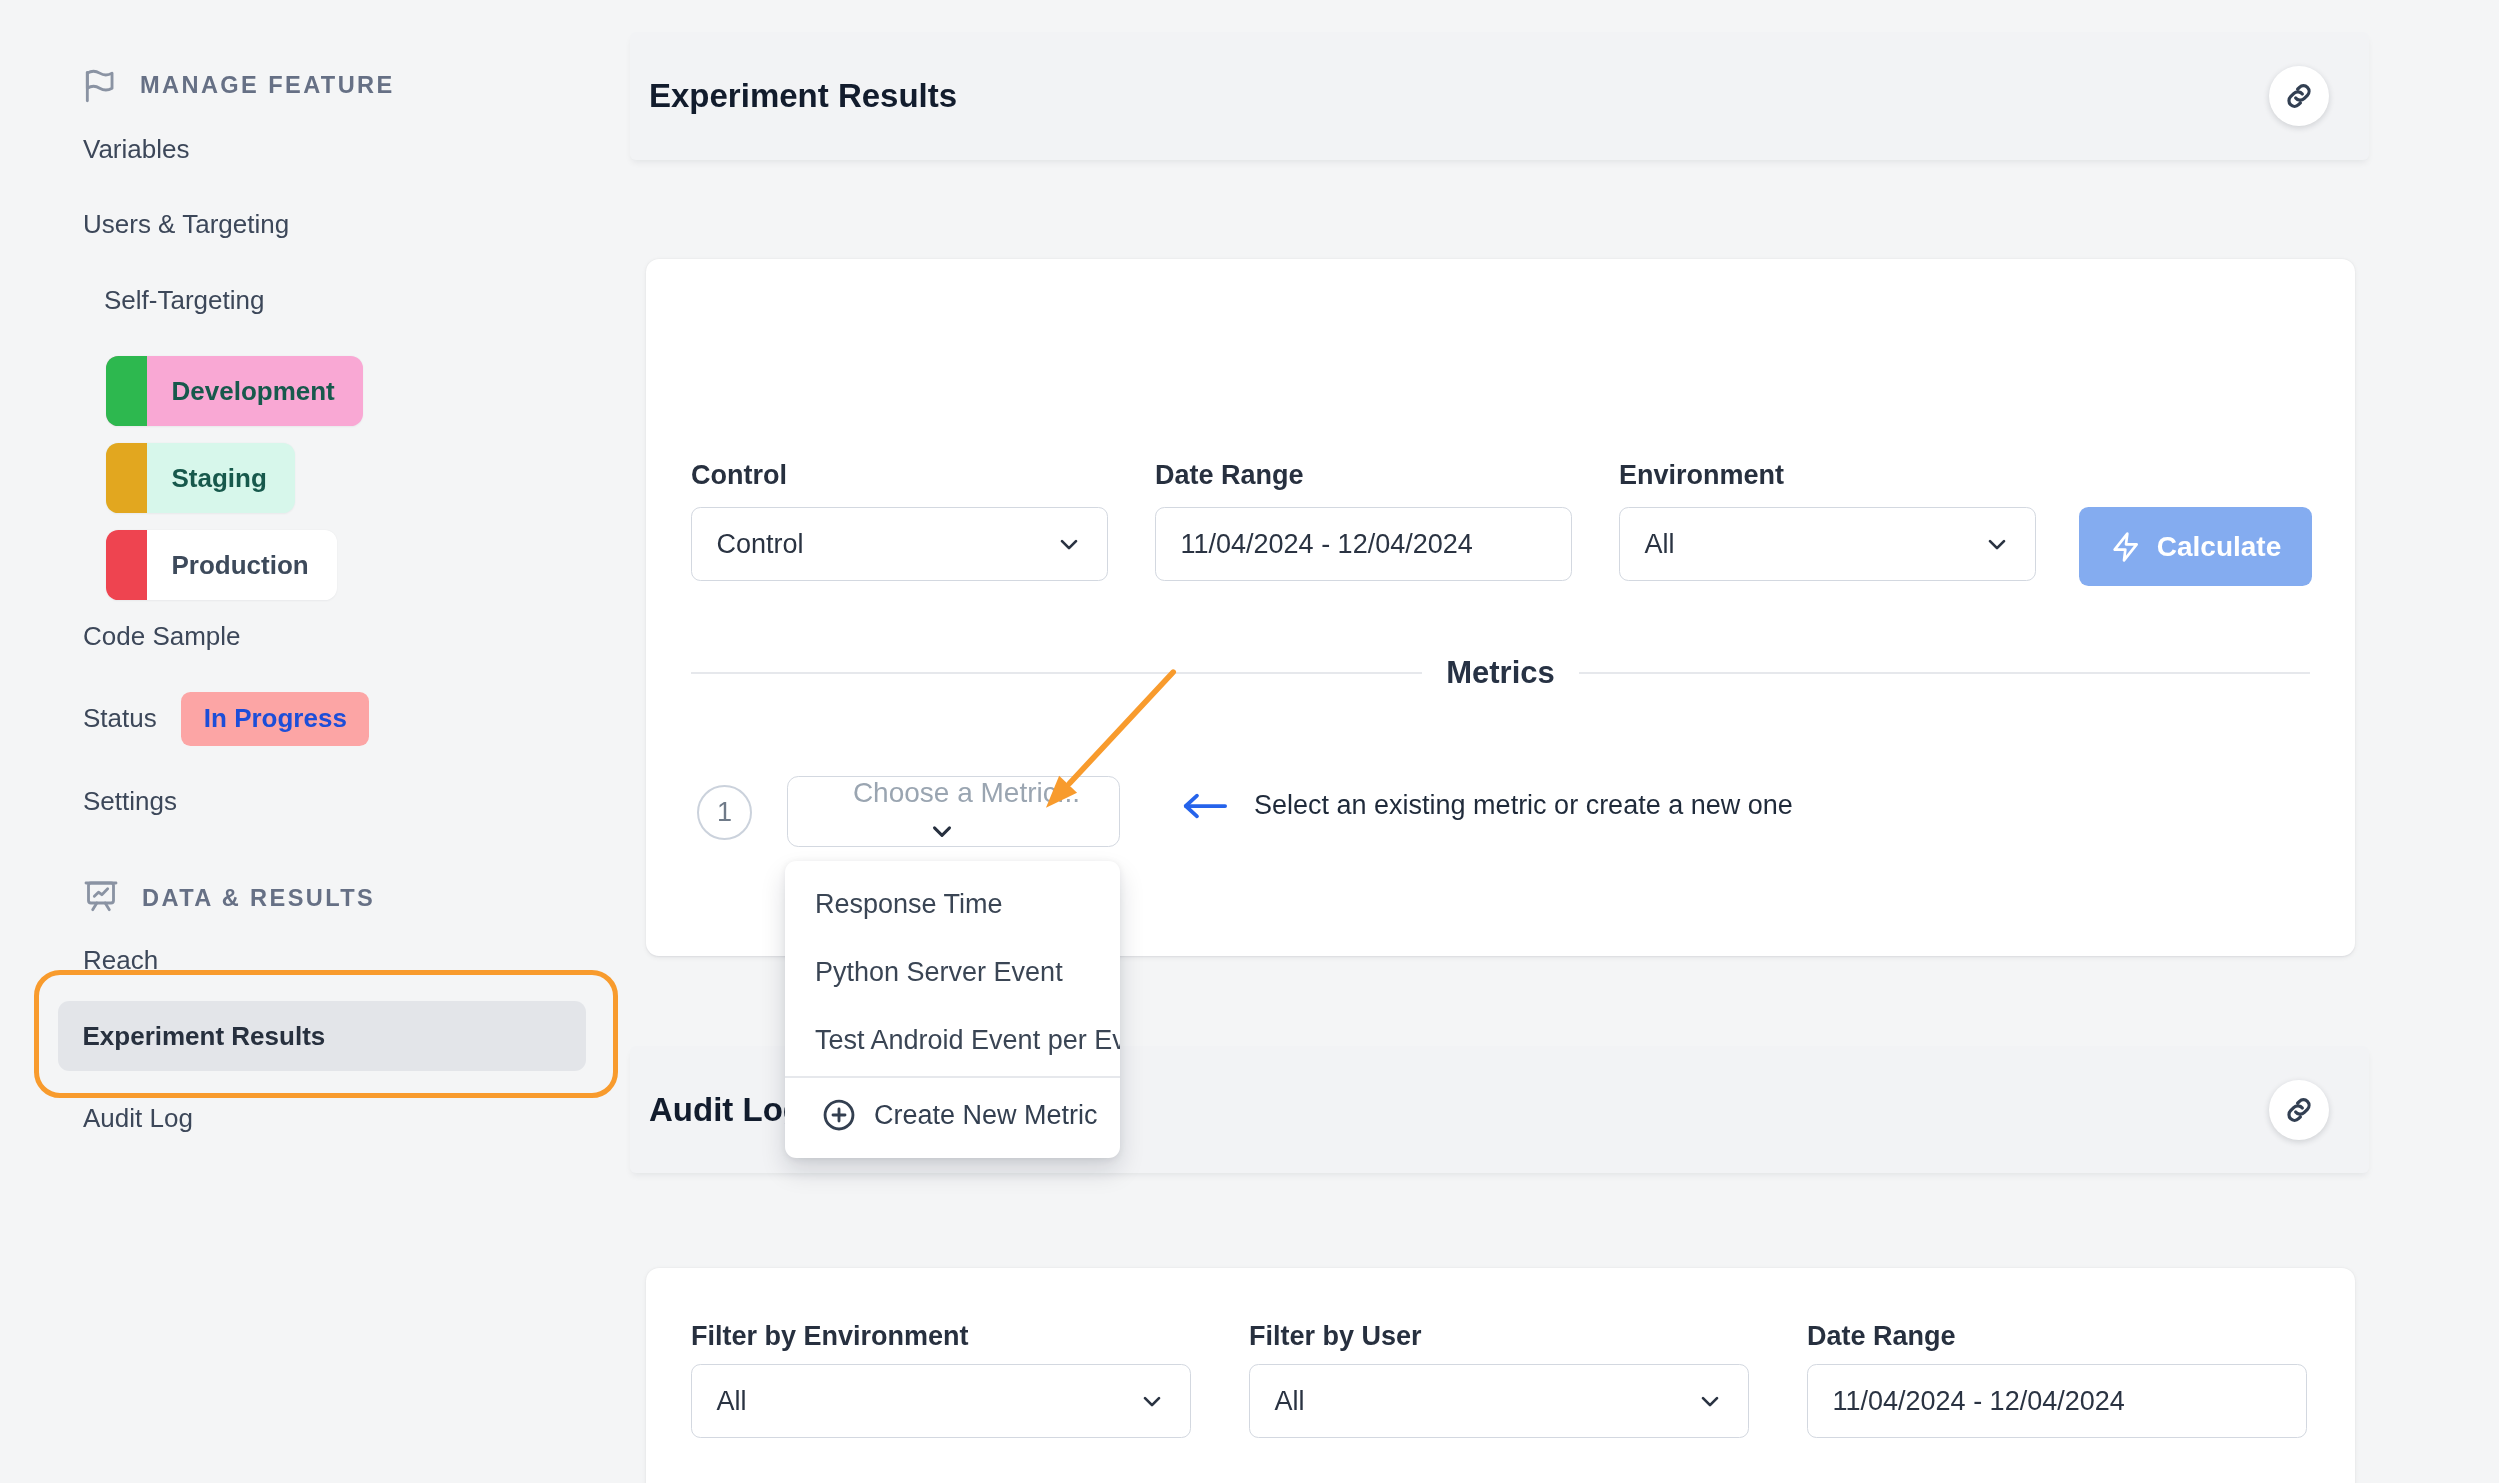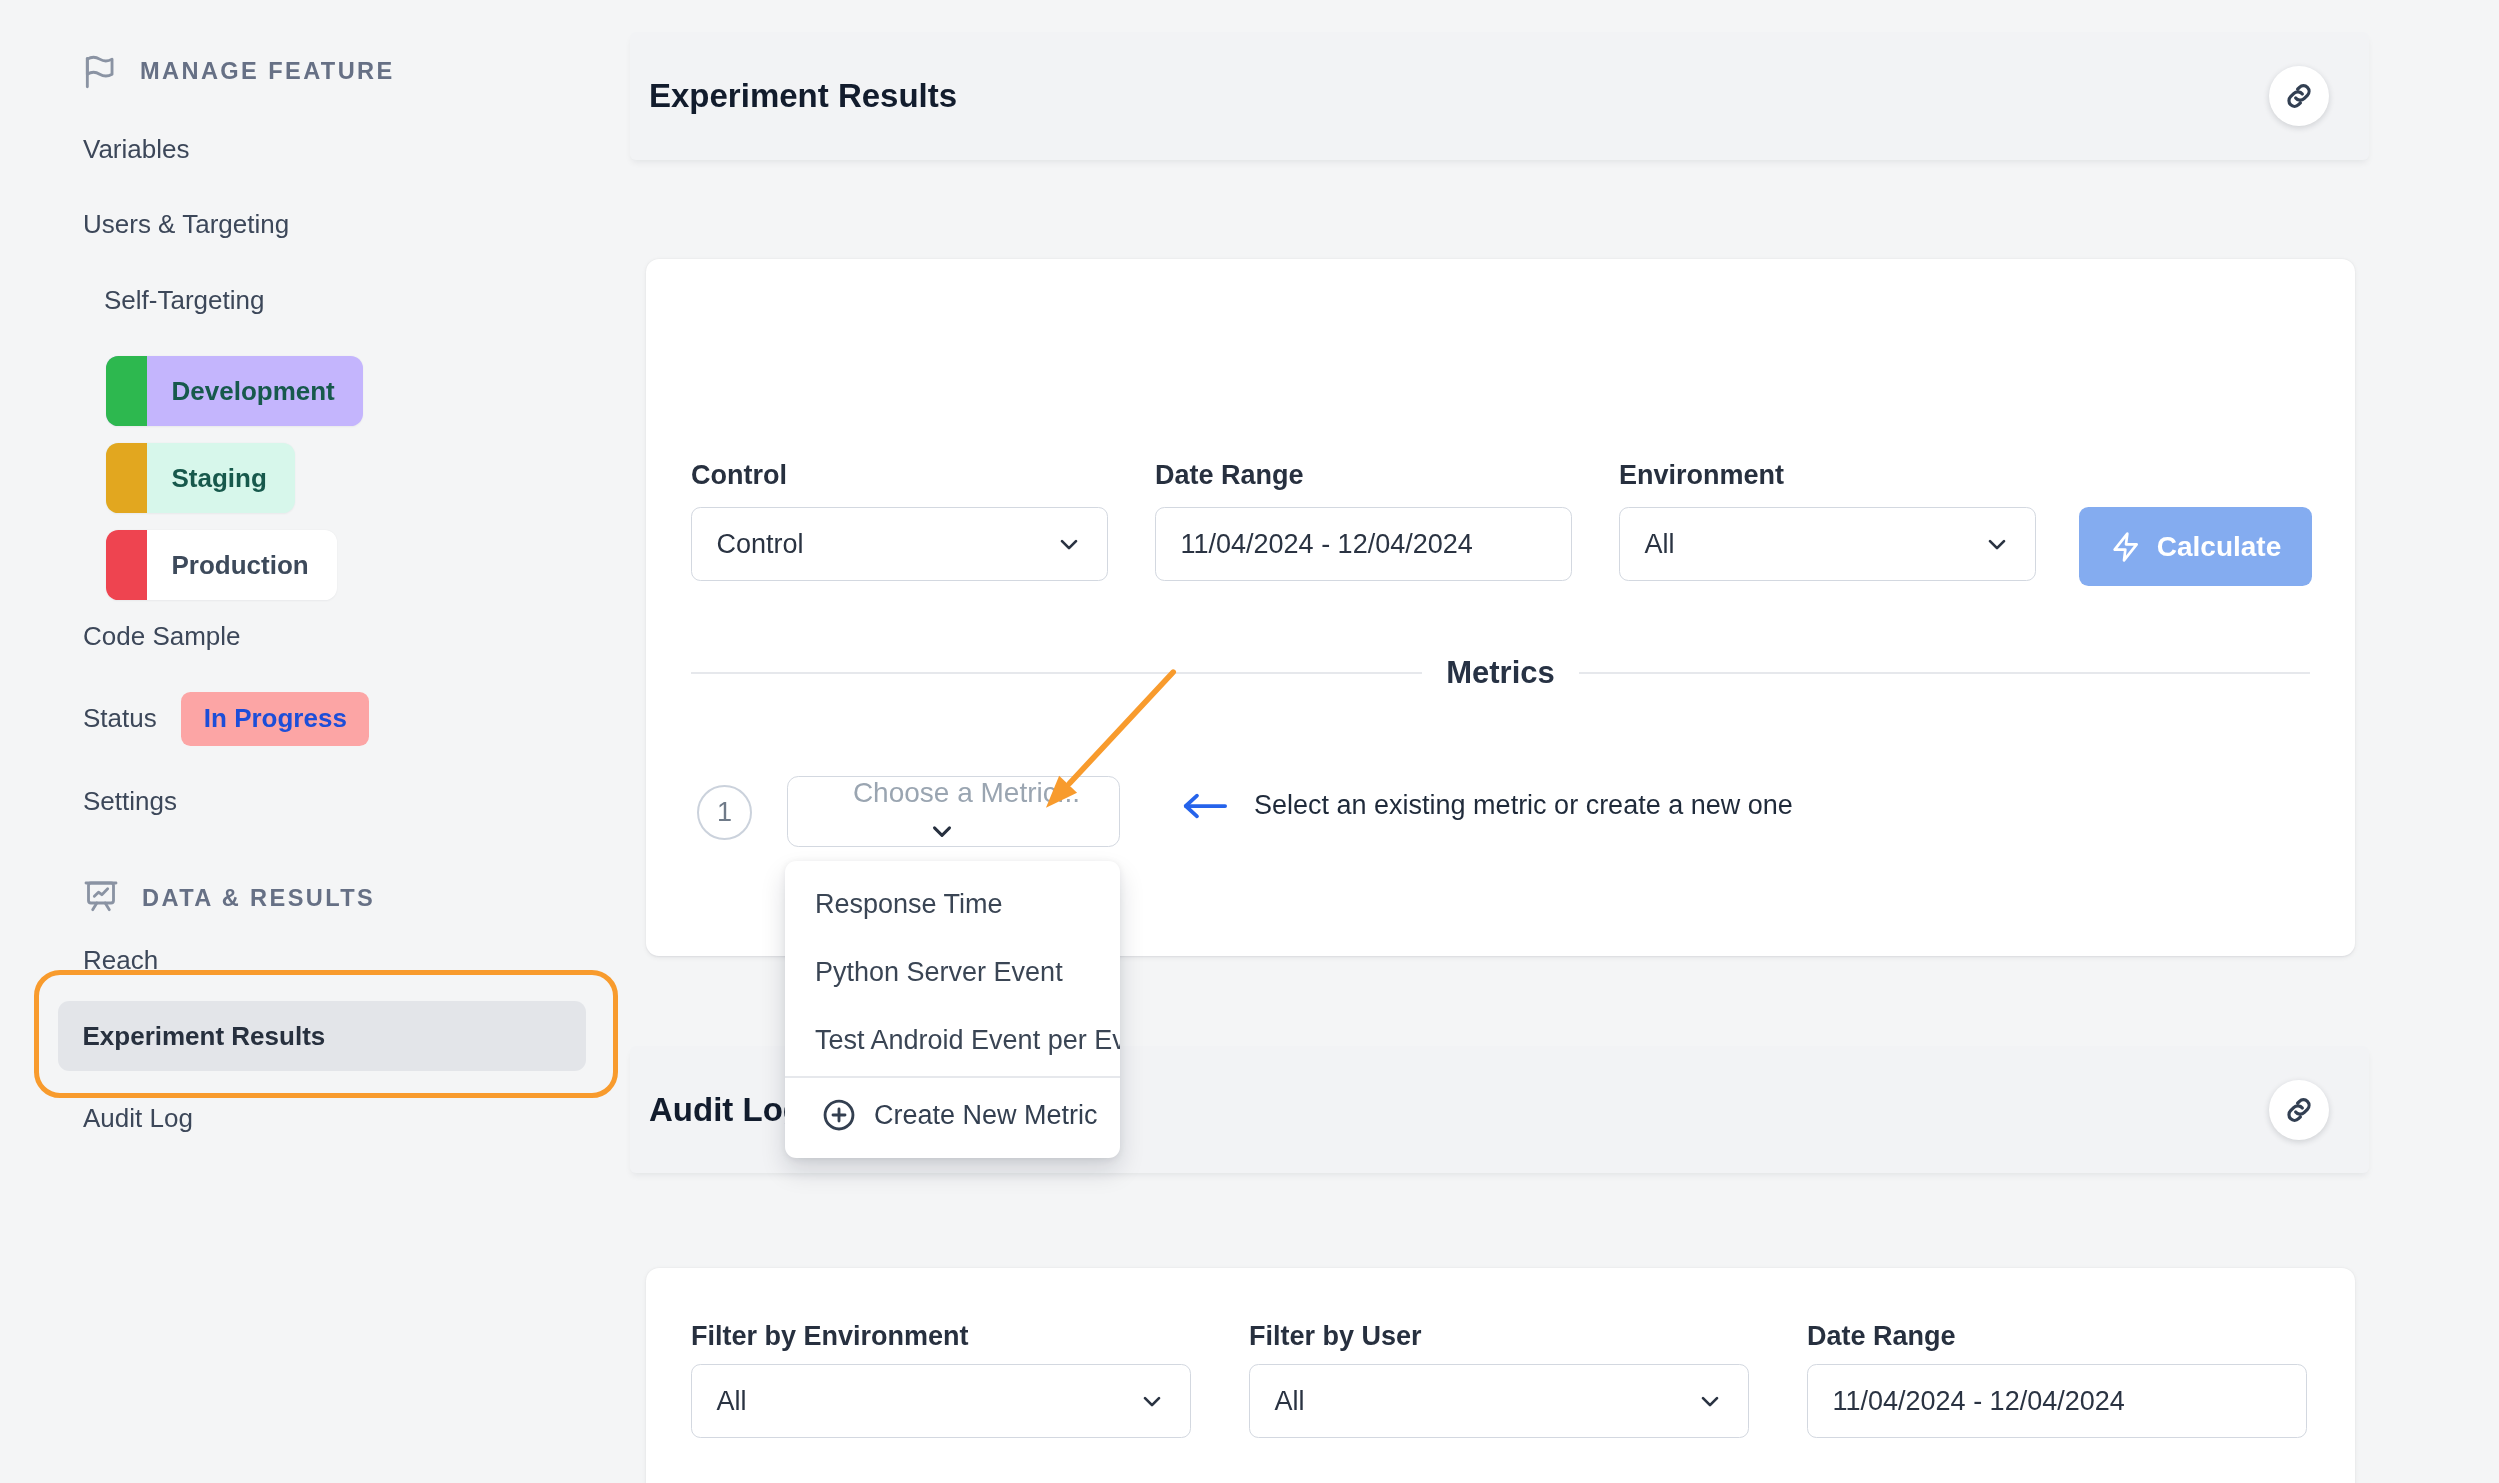--- a/index.html
+++ b/index.html
@@ -91,35 +91,35 @@
 
   .annot-arrow { position:absolute; left:980px; top:655px; width:245px; height:170px;
     z-index:50; pointer-events:none; }
   svg { display:block; }
 </style>
 </head>
 <body>
 
 <nav class="sidebar">
 
-  <div class="side-section" style="top:52px;">
+  <div class="side-section" style="top:66px;">
     <span>
       <svg width="38" height="38" viewBox="0 0 24 24" fill="none" stroke="#8a93a3" stroke-width="1.8" stroke-linecap="round" stroke-linejoin="round">
         <path d="M4 22V4"></path>
         <path d="M4 4.5c2.6-1.6 5.2-1.6 7.8 0s5.2 1.6 7.8 0V14c-2.6 1.6-5.2 1.6-7.8 0s-5.2-1.6-7.8 0z"></path>
       </svg>
     </span>
     <span>MANAGE FEATURE</span>
   </div>
 
   <div class="side-item" style="top:134px;">Variables</div>
   <div class="side-item" style="top:209px;">Users &amp; Targeting</div>
   <div class="side-item" style="top:285px; left:104px;">Self-Targeting</div>
 
-  <div class="env-badge" style="top:356px; background:#c4b5fd;">
+  <div class="env-badge" style="top:356px; background:#f9a8d4;">
     <span class="env-bar" style="background:#2db84f;"></span>
     <span class="env-label" style="color:#17594c;">Development</span>
   </div>
   <div class="env-badge" style="top:443px; background:#d7f7eb;">
     <span class="env-bar" style="background:#e2a71f;"></span>
     <span class="env-label" style="color:#17594c;">Staging</span>
   </div>
   <div class="env-badge" style="top:530px; background:#ffffff;">
     <span class="env-bar" style="background:#ee4450;"></span>
     <span class="env-label" style="color:#3d4a5b;">Production</span>

